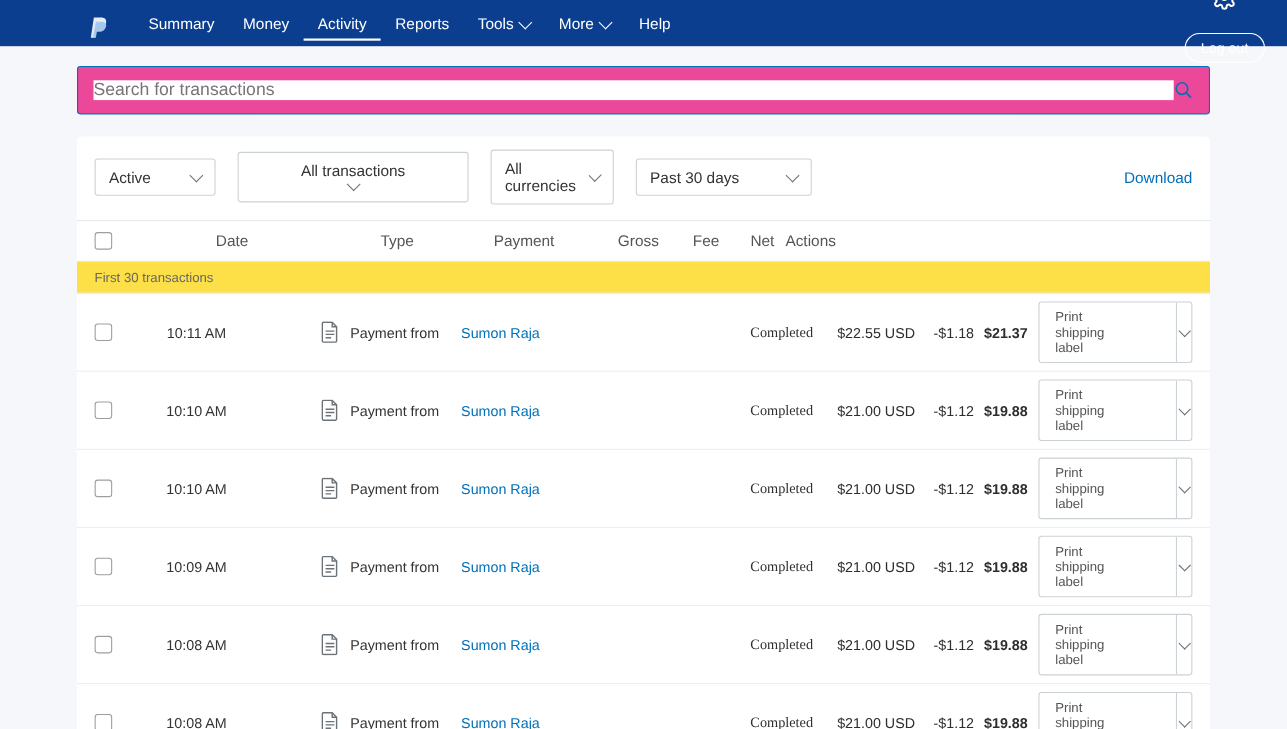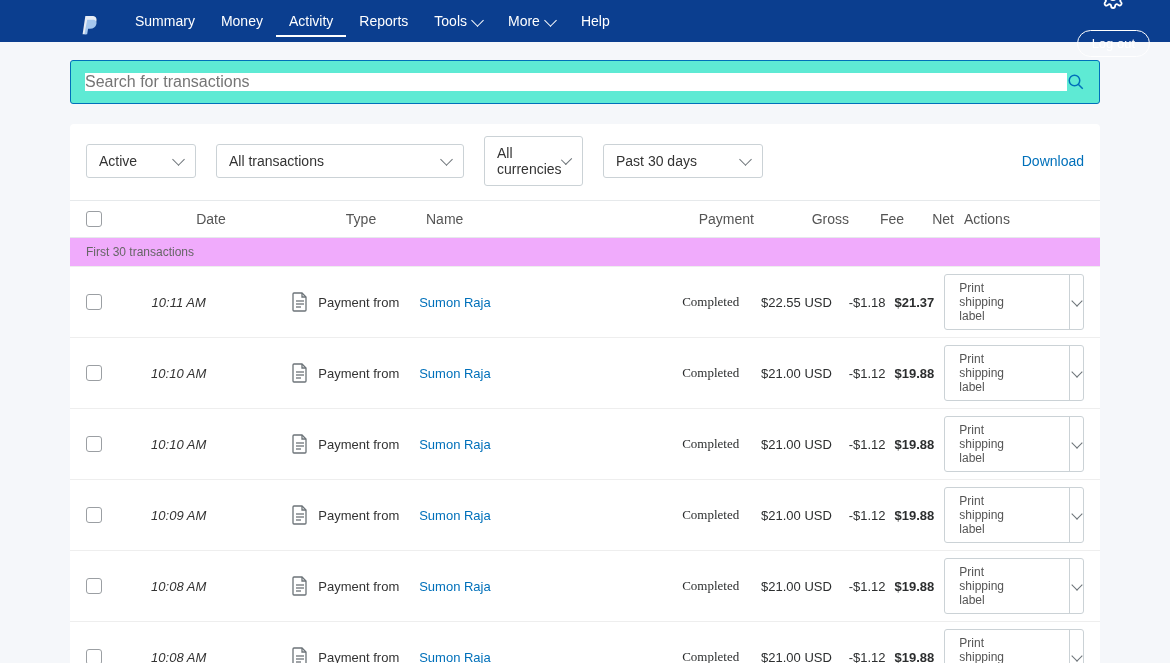--- a/index.html
+++ b/index.html
@@ -8,42 +8,42 @@
   .logo { position: absolute; left: 78px; top: 14px; }
   .logo svg { width: 22px; height: 26px; }
   .navlinks { display: flex; margin-left: 52px; }
   .navlinks a { color: #fff; text-decoration: none; font-size: 14px; padding: 8px 13px; cursor: pointer; display: flex; align-items: center; gap: 6px; }
   .navlinks a.active { border-bottom: 2px solid #fff; padding-bottom: 6px; }
   .chev-sm { width: 9px; height: 9px; display: inline-block; border-right: 1.5px solid #fff; border-bottom: 1.5px solid #fff; transform: rotate(45deg); margin-bottom: 2px; }
   .nav-right { margin-left: auto; display: flex; align-items: center; gap: 21px; flex-direction: column; }
   .gear { width: 24px; height: 24px; color: #fff; cursor: pointer; }
   .logout { border: 1px solid #fff; color: #fff; background: transparent; border-radius: 16px; padding: 5px 14px; font-size: 13px; cursor: pointer; }
   .page { width: 1030px; margin: 18px auto 0; }
-  .searchbar { background: #5eead4; border: 1px solid #0070ba; border-radius: 3px; height: 44px; display: flex; align-items: center; padding: 0 14px; }
+  .searchbar { background: #ec4899; border: 1px solid #0070ba; border-radius: 3px; height: 44px; display: flex; align-items: center; padding: 0 14px; }
   .searchbar input { flex: 1; border: none; outline: none; font-size: 16px; color: #666; }
   .searchbar svg { width: 18px; height: 18px; color: #0070ba; }
   .content-card { background: #fff; border-radius: 4px; margin-top: 20px; padding: 12px 0 0; }
   .filter-row { display: flex; align-items: center; padding: 0 16px 14px; gap: 20px; }
   .filter { border: 1px solid #cbd2d6; border-radius: 3px; padding: 8px 12px; display: flex; align-items: center; justify-content: space-between; cursor: pointer; font-size: 14px; color: #333; }
   .filter .chev { width: 9px; height: 9px; border-right: 1.5px solid #6c7378; border-bottom: 1.5px solid #6c7378; transform: rotate(45deg); margin-bottom: 3px; }
   .dl-link { margin-left: auto; color: #0070ba; font-size: 14px; cursor: pointer; }
   .tbl-head { display: flex; align-items: center; border-top: 1px solid #e6e9eb; border-bottom: 1px solid #e6e9eb; padding: 10px 16px; font-size: 14px; color: #555; }
   .col-chk { width: 40px; }
   .col-date { width: 170px; text-align: center; }
   .col-type { width: 130px; text-align: center; }
   .col-name { width: 250px; }
   .col-pay { width: 78px; text-align: right; }
   .col-gross { width: 95px; text-align: right; }
   .col-fee { width: 55px; text-align: right; }
   .col-net { width: 50px; text-align: right; }
   .col-act { flex: 1; padding-left: 10px;}
-  .section-label { font-size: 12px; color: #666; padding: 7px 16px; background: #f0abfc; border-bottom: 1px solid #eee; }
+  .section-label { font-size: 12px; color: #666; padding: 7px 16px; background: #fde047; border-bottom: 1px solid #eee; }
   .row { display: flex; align-items: center; padding: 7px 16px; border-bottom: 1px solid #eee; font-size: 13px; min-height: 42px; }
   .chk { width: 16px; height: 16px; border: 1.5px solid #9b9fa3; border-radius: 3px; cursor: pointer; }
-  .row .col-date { text-align: center; color: #333; padding-right: 60px; font-style: italic;}
+  .row .col-date { text-align: center; color: #333; padding-right: 60px;}
   .doc-icon { width: 16px; height: 20px; margin-right: 10px; flex-shrink: 0;}
   .col-type-cell { width: 130px; display: flex; align-items: center; color: #333;}
   .col-type-cell .doc-icon { color: #6c7378; }
   .col-type-cell .typetxt { font-size: 13px;}
   .name-link { color: #0070ba; cursor: pointer; }
   .status-completed { text-align: right; font-family: Liberation Serif, serif; }
   .net-bold { font-weight: bold; }
   .action-cell { flex: 1; display: flex; justify-content: flex-end; padding-left: 10px;}
   .action-btn { display: flex; border: 1px solid #cbd2d6; border-radius: 3px; overflow: hidden; gap: 41px; }
   .action-btn .lbl { padding: 6px 14px; font-size: 12px; color: #555; cursor: pointer; }
@@ -88,42 +88,41 @@
         <line x1="21" y1="21" x2="15" y2="15"></line>
       </svg>
   </div>
 
   <div class="content-card">
     <div class="filter-row" id="filters">
       <div class="filter" style="width: 110px;">
           <span>Active</span>
           <span class="chev"></span>
         </div>
-        <div class="filter" style="width: 248px;">
+        <div class="filter" style="width: 210px; flex-direction: column;">
           <span>All transactions</span>
           <span class="chev"></span>
         </div>
-        <div class="filter" style="width: 99px;">
+        <div class="filter" style="width: 112px;">
           <span>All currencies</span>
           <span class="chev"></span>
         </div>
         <div class="filter" style="width: 160px;">
           <span>Past 30 days</span>
           <span class="chev"></span>
         </div>
         <span class="dl-link">Download</span>
     </div>
 
     <div class="tbl-head">
       <div class="col-chk">
           <div class="chk"></div>
         </div>
       <div class="col-date">Date</div>
       <div class="col-type">Type</div>
-      <div class="col-name">Name</div>
       <div class="col-pay">Payment</div>
       <div class="col-gross">Gross</div>
       <div class="col-fee">Fee</div>
       <div class="col-net">Net</div>
       <div class="col-act">Actions</div>
     </div>
 
     <div class="section-label">First 30 transactions</div>
 
     <div id="rows">

